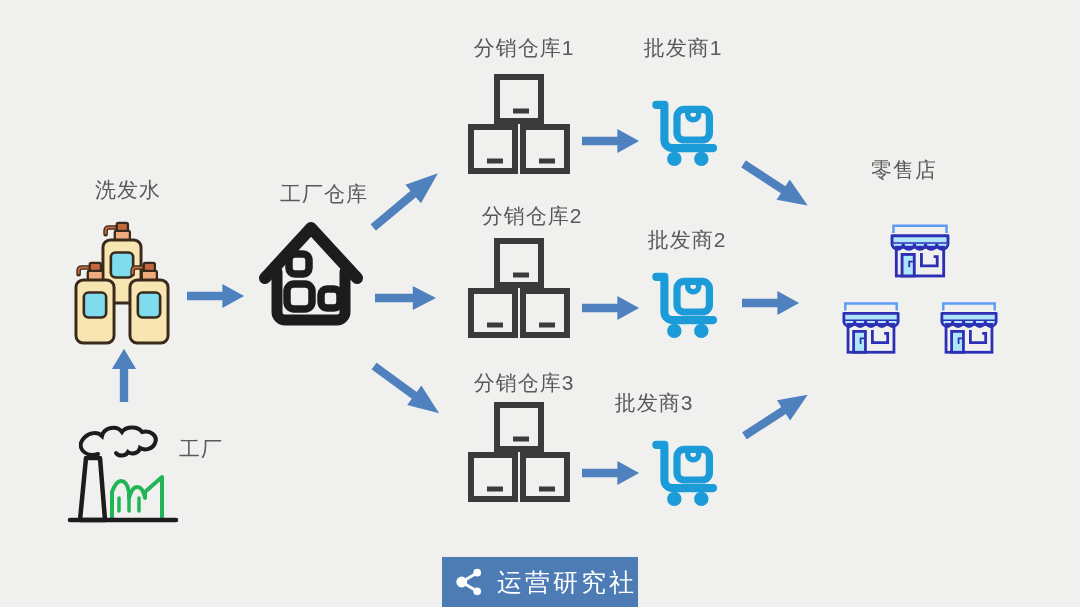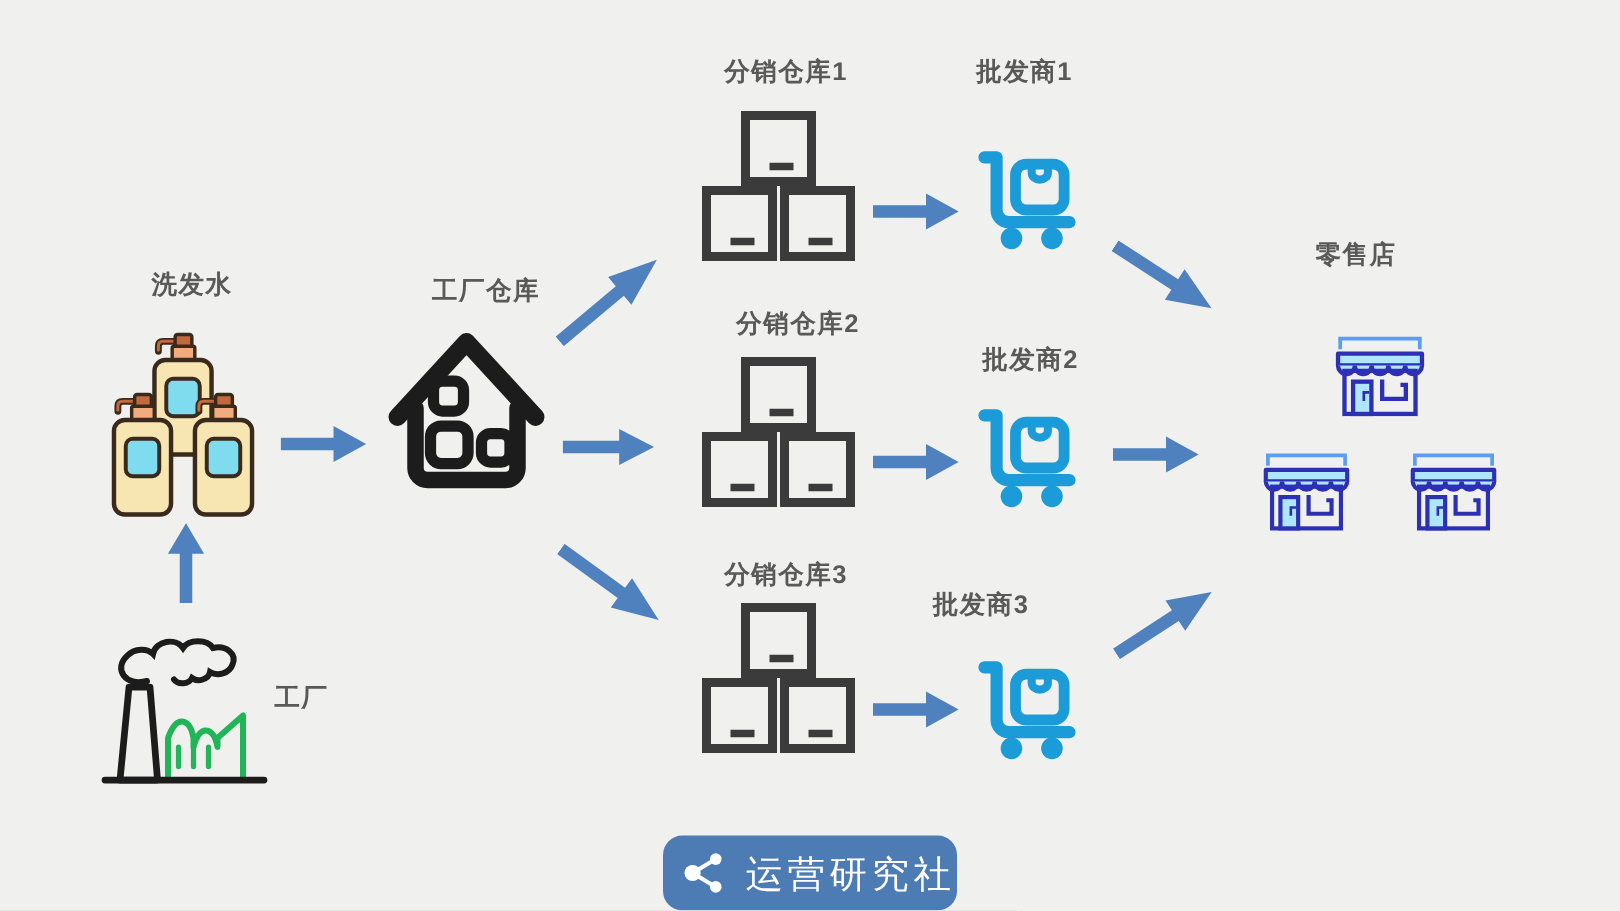--- a/index.html
+++ b/index.html
@@ -1,24 +1,24 @@
 <!DOCTYPE html>
 <html><head>
 <meta charset="utf-8">
 <style>
   html,body{margin:0;padding:0;}
   body{font-family:"Liberation Sans",sans-serif;background:#d9d9d9;}
   .canvas{position:relative;width:1080px;height:607px;background:#f0f0ee;overflow:hidden;}
-  .label{position:absolute;transform:translate(-50%,-50%);font-weight:bold;font-size:17px;
+  .label{position:absolute;transform:translate(-50%,-50%);font-weight:normal;font-size:21px;
          color:#595959;white-space:nowrap;letter-spacing:1px;}
   .icon{position:absolute;display:block;}
   .arrow{position:absolute;height:26px;}
   .arrow svg{display:block;width:100%;height:100%;}
   .logo{position:absolute;left:442px;top:557px;width:196px;height:50px;background:#4d7cb5;
-        display:flex;align-items:center;gap:9px;padding-left:12px;box-sizing:border-box;border-radius:13px;}
+        display:flex;align-items:center;gap:9px;padding-left:12px;box-sizing:border-box;}
   .logo-text{color:#ffffff;font-size:25px;letter-spacing:3px;font-weight:400;}
   .defs{position:absolute;width:0;height:0;overflow:hidden;}
 </style>
 </head>
 <body>
 
 <div class="canvas">
 
   <svg class="defs" aria-hidden="true">
     <defs>
@@ -97,21 +97,21 @@
         </g>
         <circle cx="10" cy="20" r="7" fill="#ffffff"></circle>
         <circle cx="30" cy="8" r="5" fill="#ffffff"></circle>
         <circle cx="30" cy="32" r="5" fill="#ffffff"></circle>
       </symbol>
     </defs>
   </svg>
 
   <span class="label" style="left:128px;top:190px">洗发水</span>
   <span class="label" style="left:324px;top:194px">工厂仓库</span>
-  <span class="label" style="left:201px;top:465px">工厂</span>
+  <span class="label" style="left:201px;top:449px">工厂</span>
   <span class="label" style="left:524px;top:48px">分销仓库1</span>
   <span class="label" style="left:532px;top:216px">分销仓库2</span>
   <span class="label" style="left:524px;top:383px">分销仓库3</span>
   <span class="label" style="left:683px;top:48px">批发商1</span>
   <span class="label" style="left:687px;top:240px">批发商2</span>
   <span class="label" style="left:654px;top:403px">批发商3</span>
   <span class="label" style="left:904px;top:170px">零售店</span>
 
   <svg class="icon" style="left:62px;top:216px" width="120" height="130" viewBox="0 0 120 130">
     <use href="#sym-bottle" x="39" y="4" width="42" height="86"></use>

